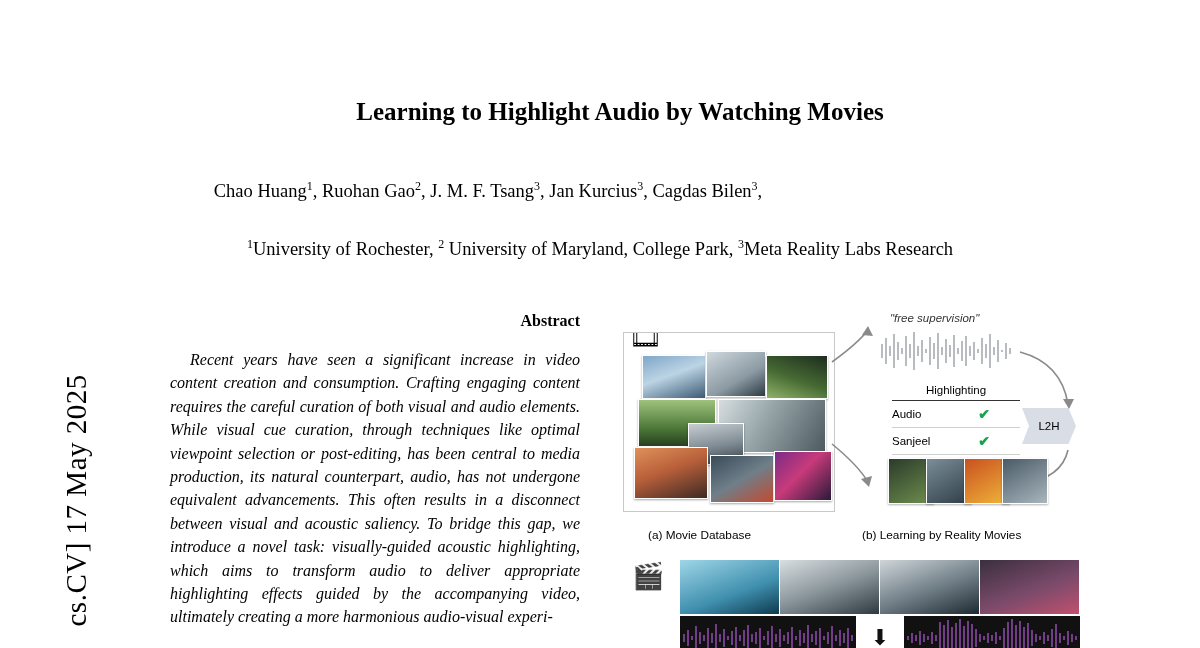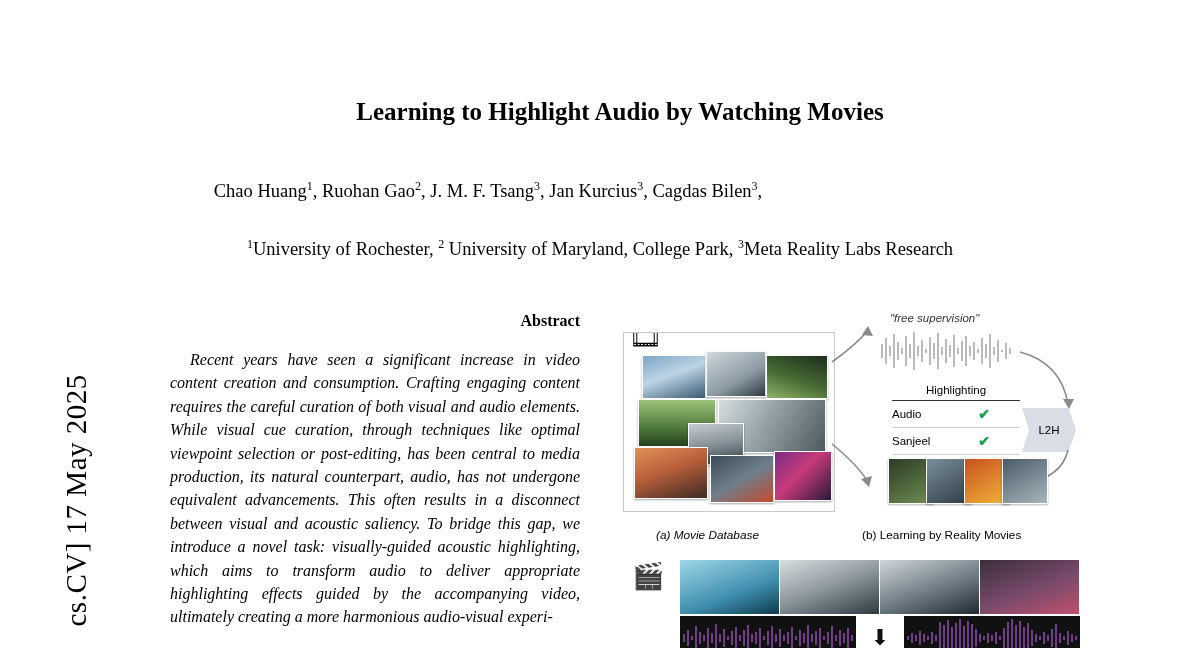--- a/index.html
+++ b/index.html
@@ -190,21 +190,21 @@
     border-bottom: 1px solid #cfcfcf;
   }
   .hl-row .lbl { width: 56px; }
   .hl-row .chk { flex: 1; text-align: center; color: #16a34a; font-size: 14px; font-weight: bold; }
 
   .l2h {
     position: absolute;
     left: 150px;
     top: 96px;
     width: 54px;
-    height: 44px;
+    height: 36px;
     background: #d9dde6;
     font-family: "Liberation Sans", sans-serif;
     font-size: 11.5px;
     display: flex;
     align-items: center;
     justify-content: center;
     clip-path: polygon(0 0, 86% 0, 100% 50%, 86% 100%, 0 100%, 13% 50%);
   }
 
   .strip {
@@ -229,21 +229,21 @@
   .sh4 { left: 114px; background: linear-gradient(150deg,#4a5a66,#a8b6bd); }
 
   .fig-caption-row {
     position: absolute;
     left: 0;
     top: 216px;
     width: 460px;
     font-family: "Liberation Sans", sans-serif;
     font-size: 11.8px;
   }
-  .cap-a { position: absolute; left: 36px;  top: 0; font-style: italic; }
+  .cap-a { position: absolute; left: 28px;  top: 0; }
   .cap-b { position: absolute; left: 242px; top: 0; }
 
   .fig-bottom {
     position: absolute;
     left: 12px;
     top: 248px;
     width: 448px;
     height: 100px;
   }
   .clap {

